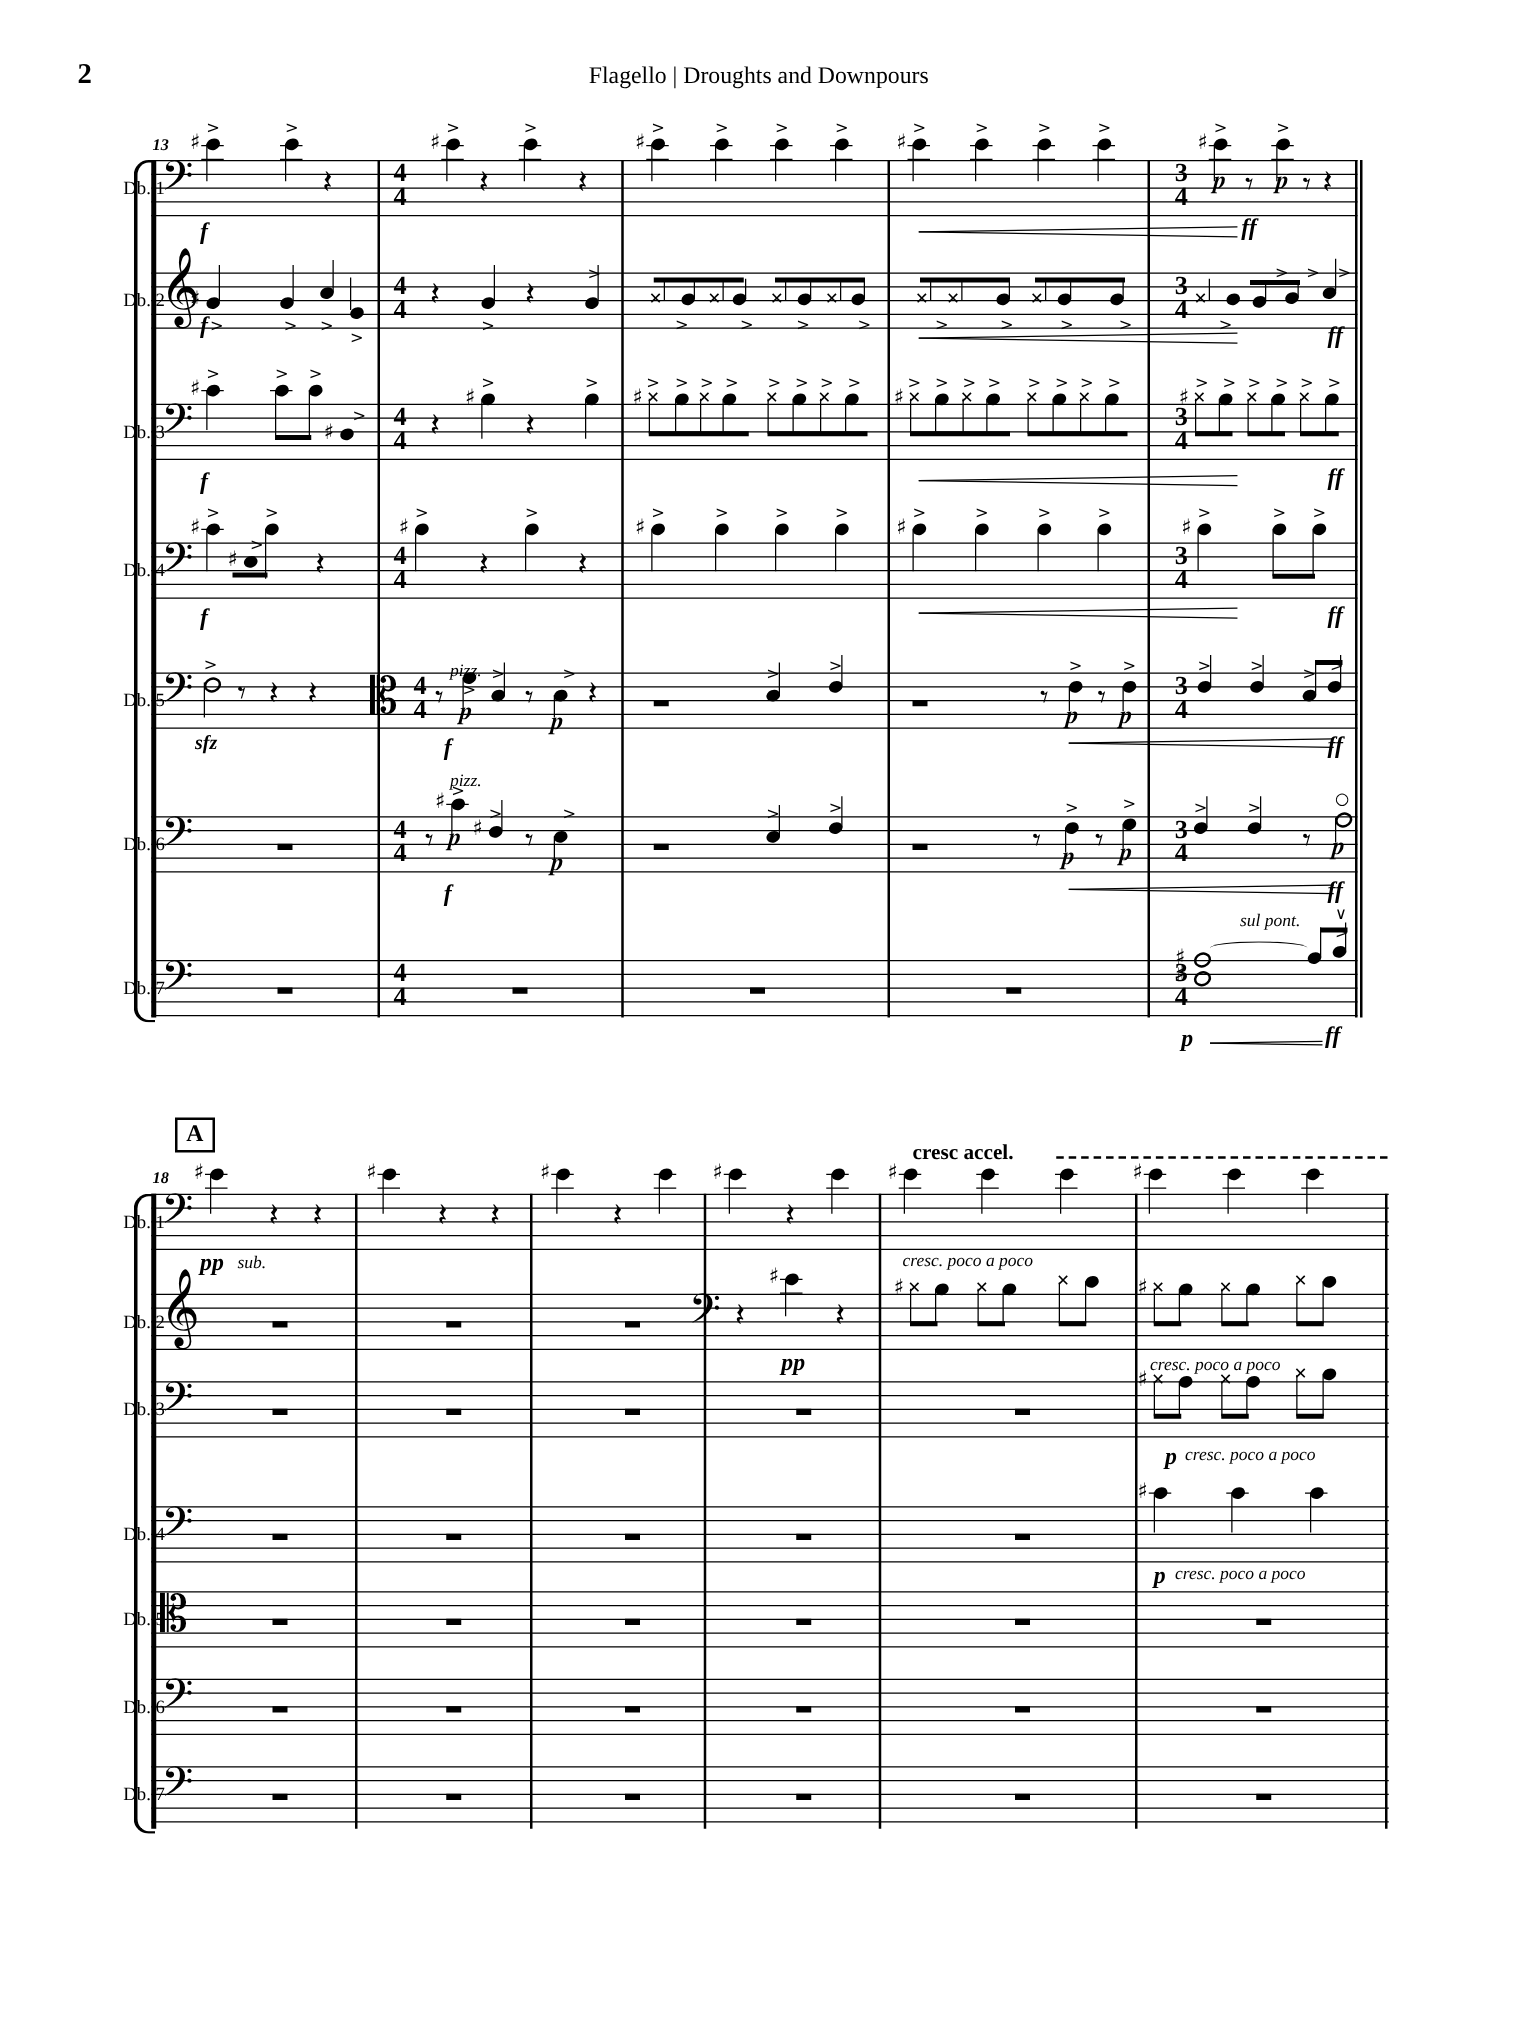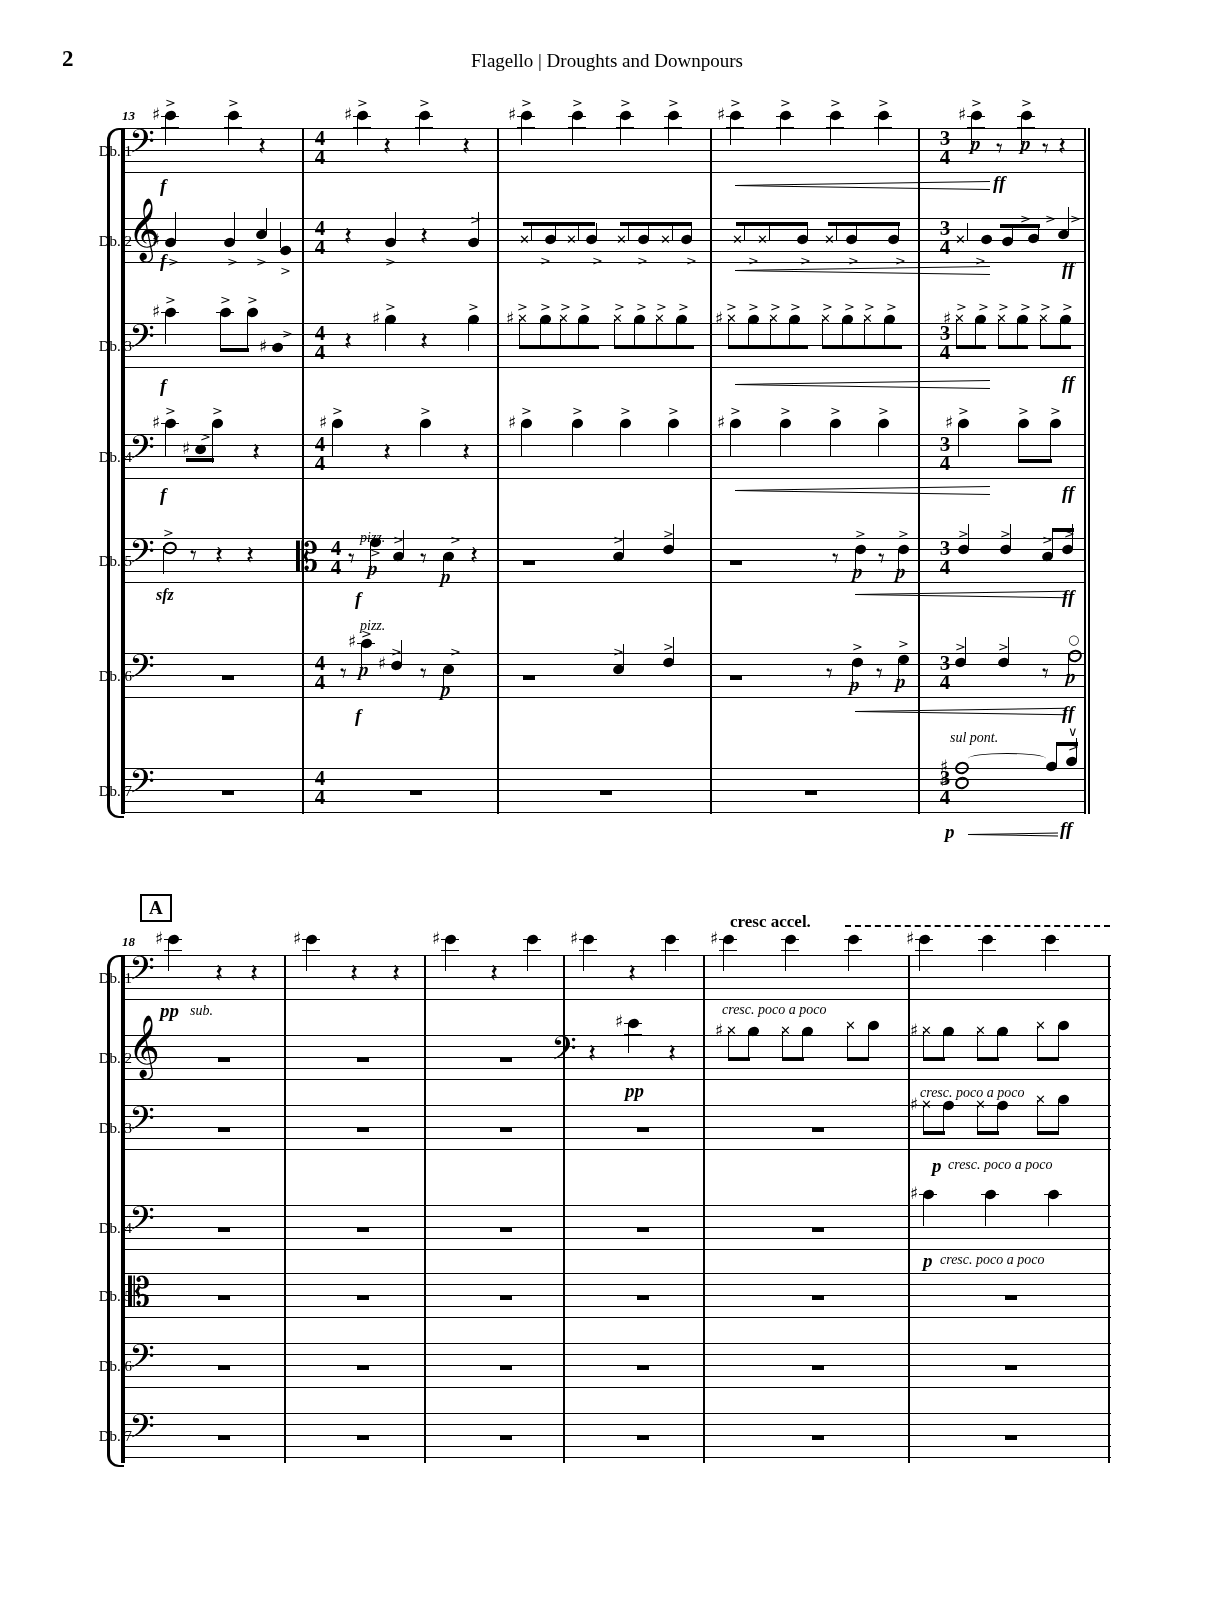--- a/index.html
+++ b/index.html
@@ -694,21 +694,21 @@
       <div>4</div>
       <div>4</div>
     </div>
     <div class="wholerest" style="left:410px;top:790px;"></div>
     <div class="wholerest" style="left:600px;top:790px;"></div>
     <div class="wholerest" style="left:805px;top:790px;"></div>
     <div class="timesig" style="left:935px;top:769px;">
       <div>3</div>
       <div>4</div>
     </div>
-    <div class="expr" style="left:950px;top:730px;">sul pont.</div>
+    <div class="expr" style="left:992px;top:730px;">sul pont.</div>
     <div class="sharp" style="left:940px;top:758px;">♯</div>
     <div class="sharp" style="left:940px;top:772px;">♯</div>
     <div class="nh open" style="left:955px;top:762px;"></div>
     <div class="nh open" style="left:955px;top:777px;"></div>
     <div class="slur" style="left:968px;top:753px;width:78px;"></div>
     <div class="nh" style="left:1046px;top:762px;"></div>
     <div class="stem" style="left:1056px;top:742px;height:24px;"></div>
     <div class="nh" style="left:1066px;top:757px;"></div>
     <div class="stem" style="left:1076px;top:738px;height:24px;"></div>
     <div class="beam" style="left:1056px;top:742px;width:22px;"></div>

